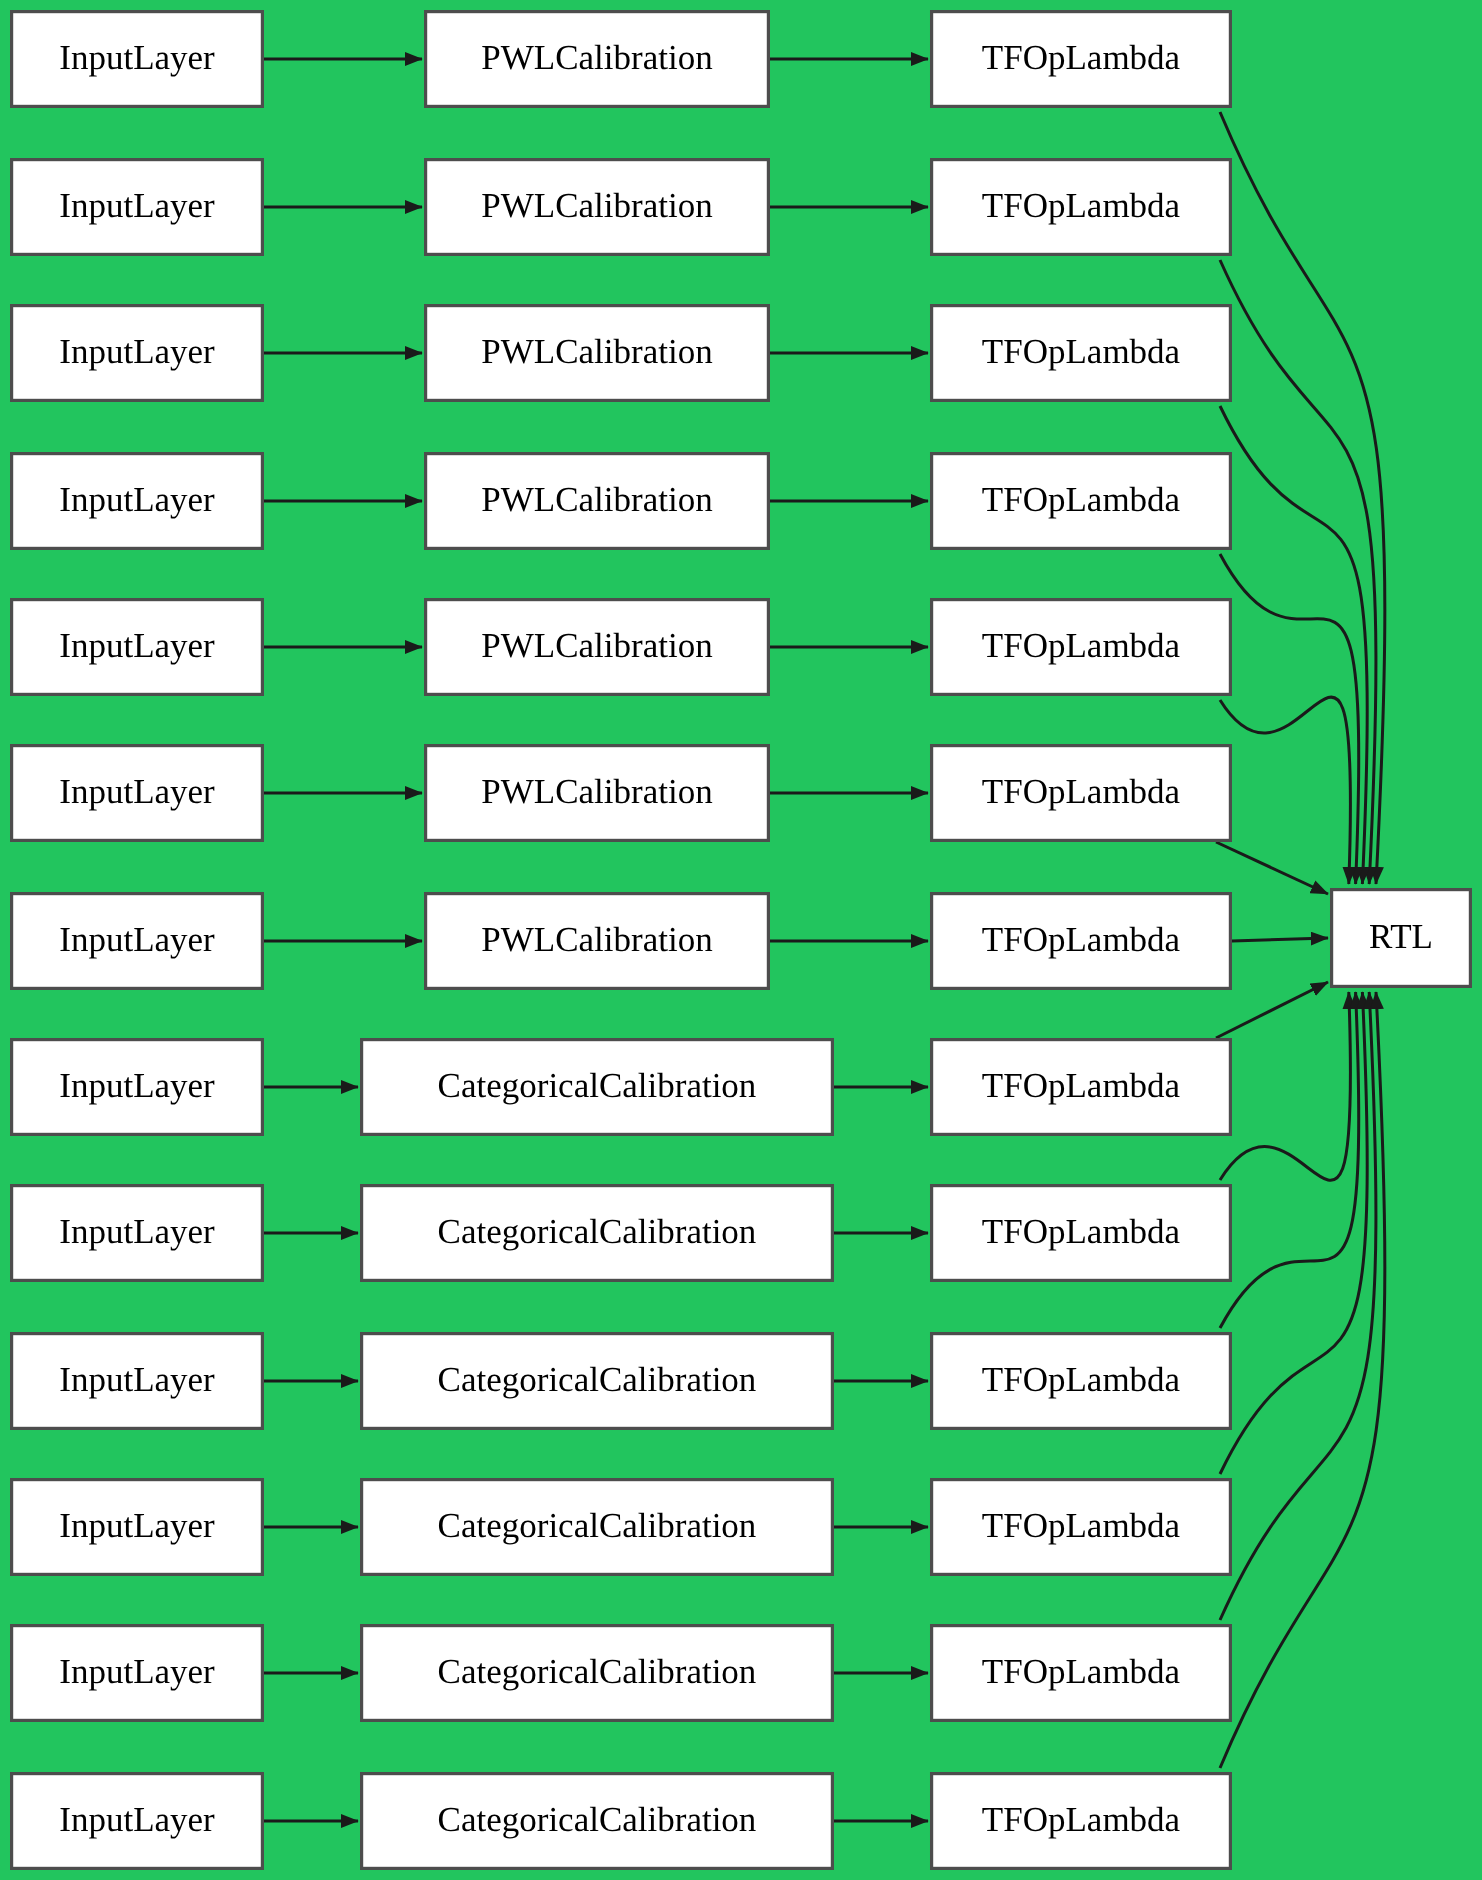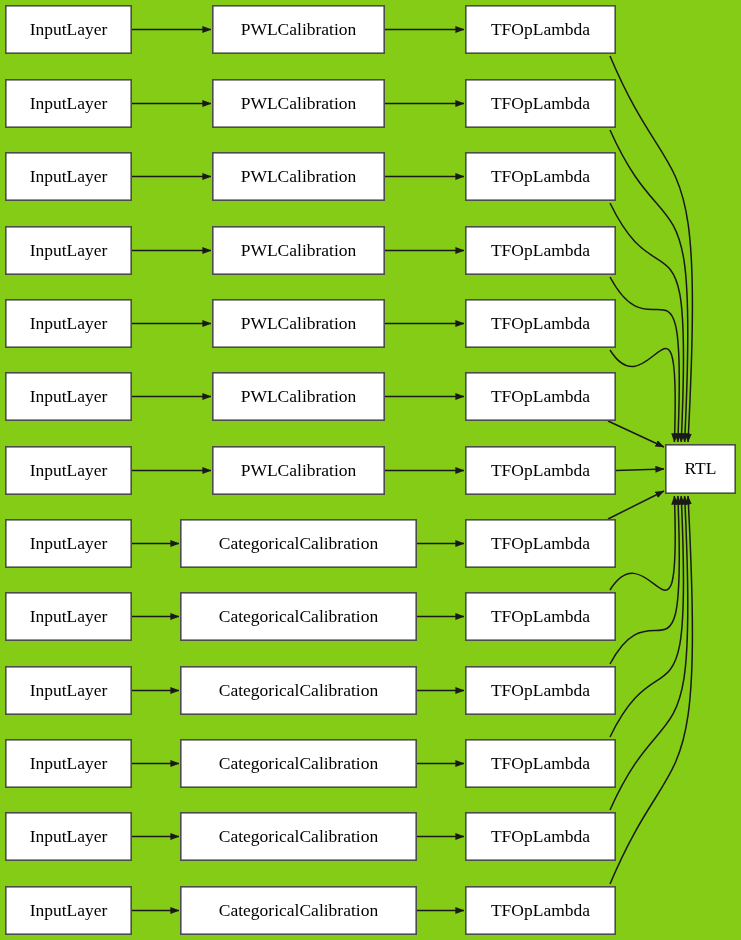--- a/index.html
+++ b/index.html
@@ -10,21 +10,21 @@
   body {
     width: 741px;
     height: 940px;
     font-family: "Liberation Serif", "DejaVu Serif", serif;
     overflow: hidden;
   }
   #graph-root {
     position: relative;
     width: 741px;
     height: 940px;
-    background: #84cc16;
+    background: #22c55e;
   }
   #graph-svg {
     position: absolute;
     left: 0;
     top: 0;
     width: 741px;
     height: 940px;
     display: block;
   }
   .node-rect {

